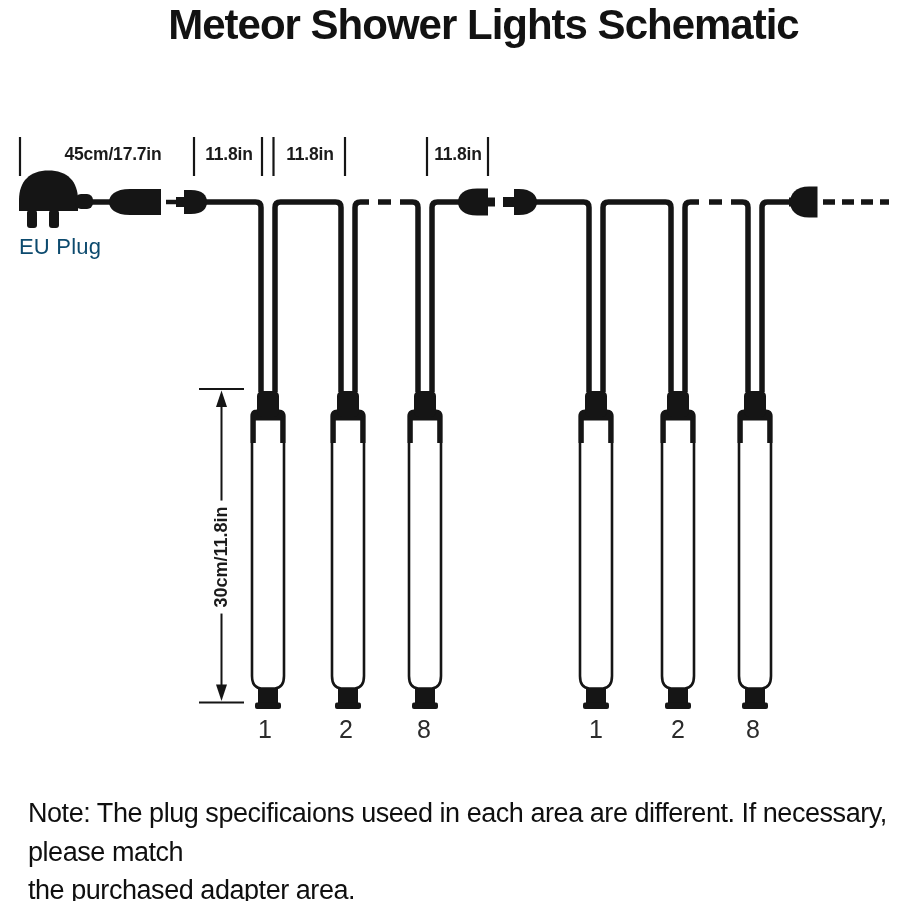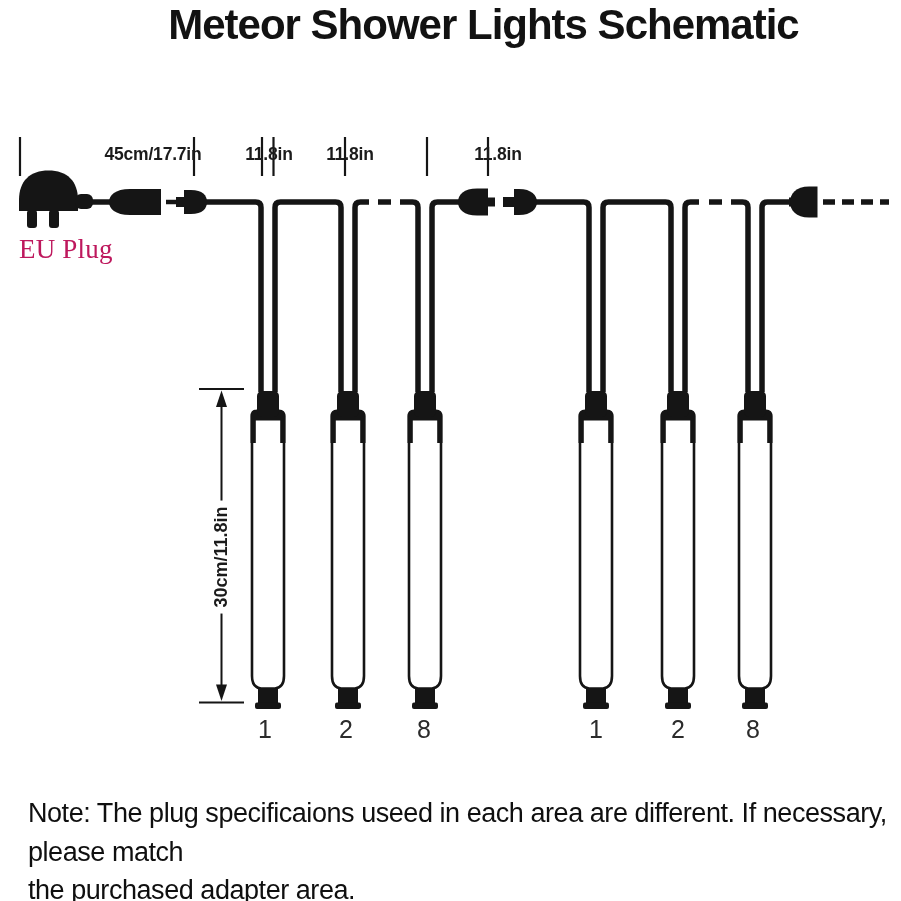--- a/index.html
+++ b/index.html
@@ -12,30 +12,29 @@
   .title{
     top:1px;left:0;width:901px;text-align:center;
     transform:translateX(33px);
     font-size:42px;font-weight:700;letter-spacing:-1px;color:#121212;
     white-space:nowrap;
   }
   .dim{
     top:144px;transform:translateX(-50%);
     font-size:17.5px;font-weight:700;letter-spacing:-0.2px;color:#1b1b1b;
     white-space:nowrap;
-    margin-left:40px;
   }
   .tube-dim{
     left:221px;top:557px;
     transform:translate(-50%,-50%) rotate(-90deg);
     font-size:18px;font-weight:700;color:#1b1b1b;white-space:nowrap;
     background:#ffffff;padding:0 6px;
   }
   .plug-label{
-    left:19px;top:234px;font-size:27px;color:#be185d;letter-spacing:0.2px;font-family:Liberation Serif, serif;
+    left:19px;top:234px;font-size:22px;color:#0c4a6e;letter-spacing:0.2px;
   }
   .num{
     top:715px;transform:translateX(-50%);
     font-size:25px;color:#2b2b2b;
   }
   .note{
     left:28px;top:794px;width:870px;
     font-size:27px;line-height:1.43;letter-spacing:-0.45px;color:#0f0f0f;
   }
   svg .ink{fill:#151515;stroke:none;}

